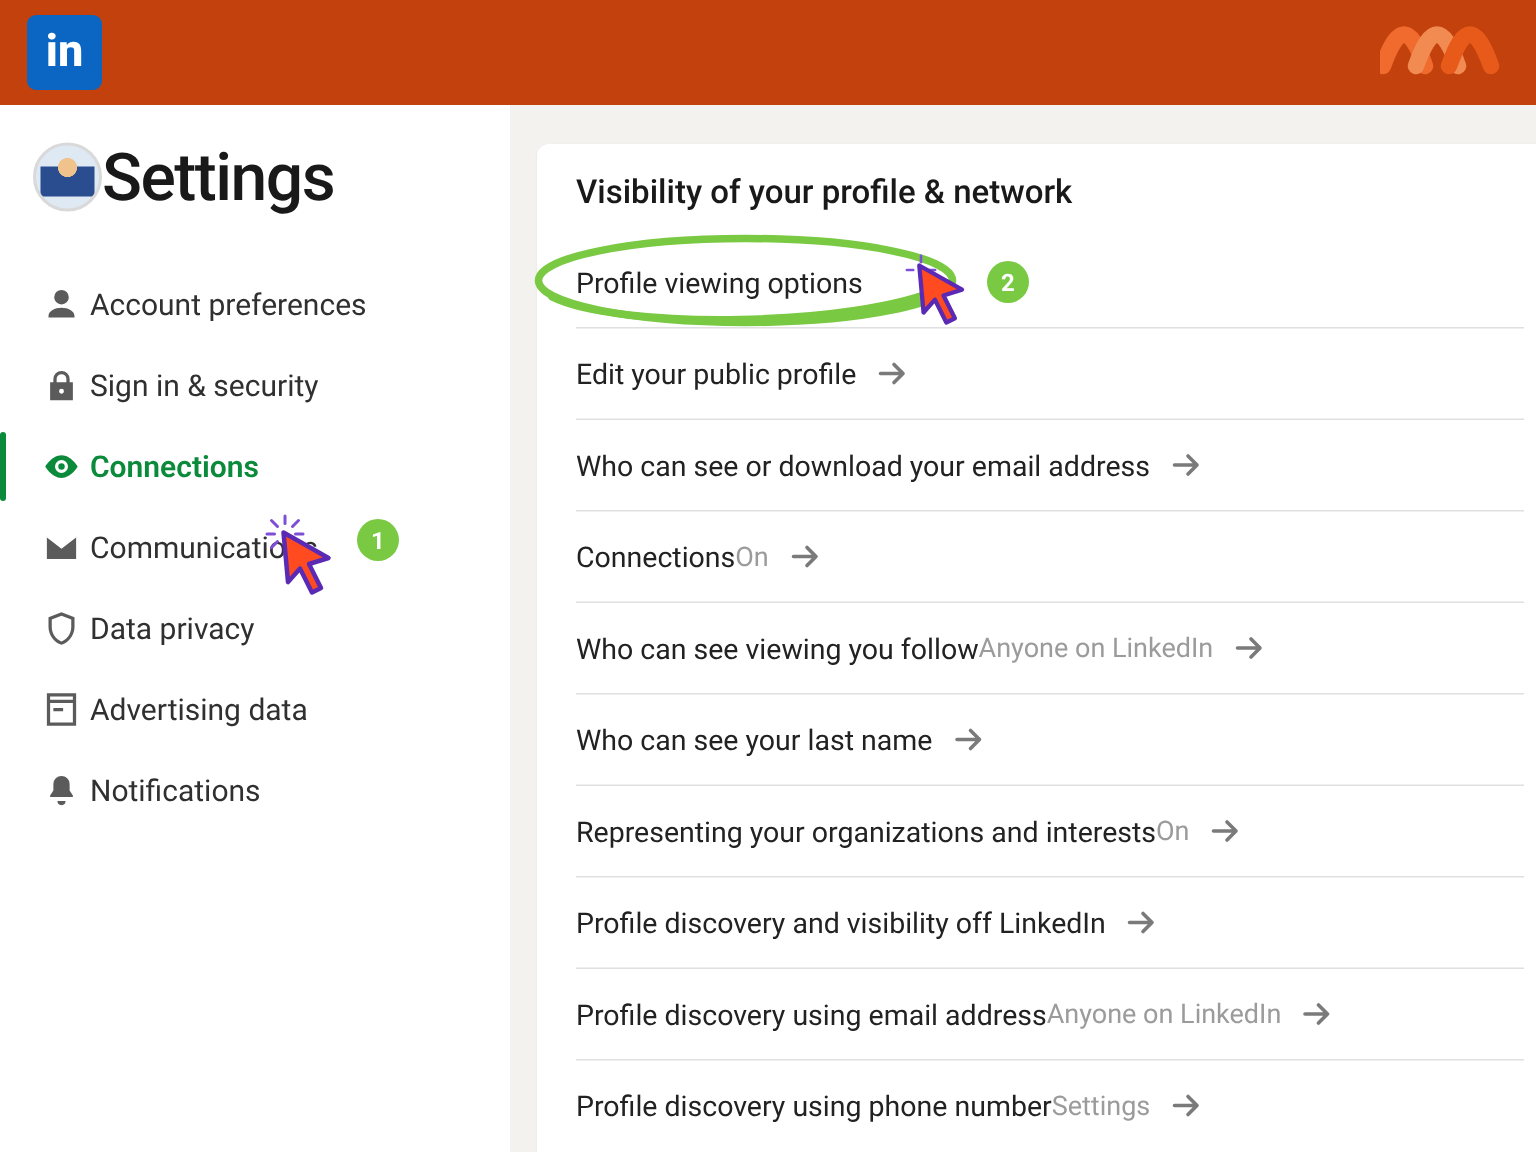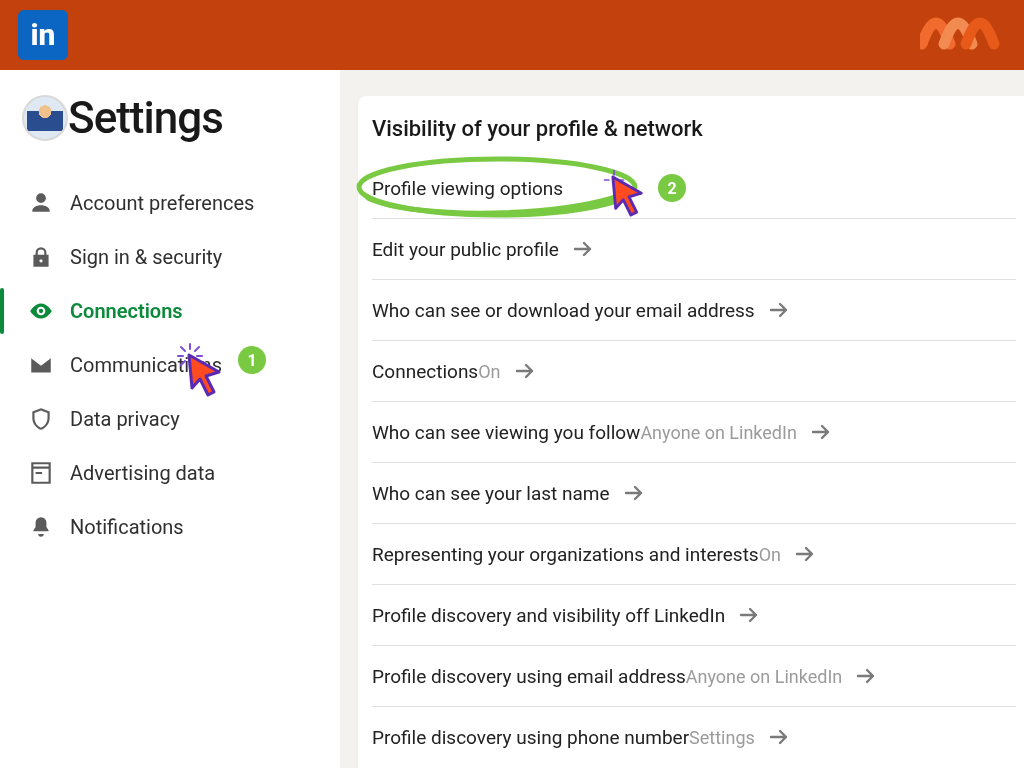--- a/index.html
+++ b/index.html
@@ -7,27 +7,27 @@
   .topbar { height: 70px; background: #c2410c; display: flex; align-items: center; padding: 0 18px; position: relative; }
   .brand-logo { width: 50px; height: 50px; border-radius: 6px; background: #0a66c2; color: #fff; font-weight: 800; font-size: 30px; display: flex; align-items: center; justify-content: center; letter-spacing: 0; }
   .brand-logo span { transform: translateY(-1px); }
   .mooncard { position: absolute; right: 18px; top: 10px; }
   .body { display: flex; height: calc(768px - 70px); }
   .sidebar { width: 340px; background: #fff; padding: 22px 18px 0 0; }
   .sidebar-title { display: flex; align-items: center; padding: 0 0 14px 22px; }
   .avatar { width: 46px; height: 46px; border-radius: 50%; background: radial-gradient(circle at 50% 35%, #f0c28c 0 18%, transparent 19%), linear-gradient(#2a4d8f,#2a4d8f) center 62%/36px 20px no-repeat, #dfe9f4; border: 2px solid #d9d9d9; }
   .page-title { font-size: 44px; font-weight: 500; letter-spacing: -1px; }
   .nav { margin-top: 18px; }
-  .nav-item { display: flex; align-items: center; gap: 16px; padding: 14px 0 14px 28px; font-size: 20px; color: #303030; cursor: pointer; position: relative; }
+  .nav-item { display: flex; align-items: center; gap: 6px; padding: 14px 0 14px 28px; font-size: 20px; color: #303030; cursor: pointer; position: relative; }
   .nav-item svg { width: 26px; height: 26px; fill: #5b5b5b; }
   .nav-item.active { color: #0a8a3a; font-weight: 600; }
   .nav-item.active svg { fill: #0a8a3a; }
   .nav-item.active::before { content: ""; position: absolute; left: 0; top: 4px; bottom: 4px; width: 4px; background: #0a8a3a; border-radius: 2px; }
   .main { flex: 1; padding: 26px 0 0 18px; }
-  .panel { background: #fff; border-radius: 8px 0 0 0; height: 100%; padding: 20px 8px 0 14px; box-shadow: 0 1px 2px rgba(0,0,0,0.06); overflow: hidden; }
+  .panel { background: #fff; border-radius: 8px 0 0 0; height: 100%; padding: 20px 8px 0 26px; box-shadow: 0 1px 2px rgba(0,0,0,0.06); overflow: hidden; }
   .panel-title { font-size: 22px; font-weight: 500; margin-bottom: 10px; }
   .setting-row { display: flex; align-items: center; justify-content: flex-start; border-top: 1px solid #e0e0e0; padding: 18px 8px 18px 0; cursor: pointer; font-size: 19px; }
   .setting-row:first-of-type { border-top: 1px solid #e0e0e0; }
   .setting-label { color: #222; }
   .setting-trail { display: flex; align-items: center; gap: 12px; }
   .setting-value { color: #9b9b9b; font-size: 18px; }
   .arrow { width: 24px; height: 24px; stroke: #7a7a7a; stroke-width: 2.4; fill: none; stroke-linecap: round; stroke-linejoin: round; }
 
   
   .step-badge { width: 28px; height: 28px; border-radius: 50%; background: #7ac943; color: #fff; display: flex; align-items: center; justify-content: center; font-size: 16px; font-weight: 700; position: absolute; z-index: 50; }

